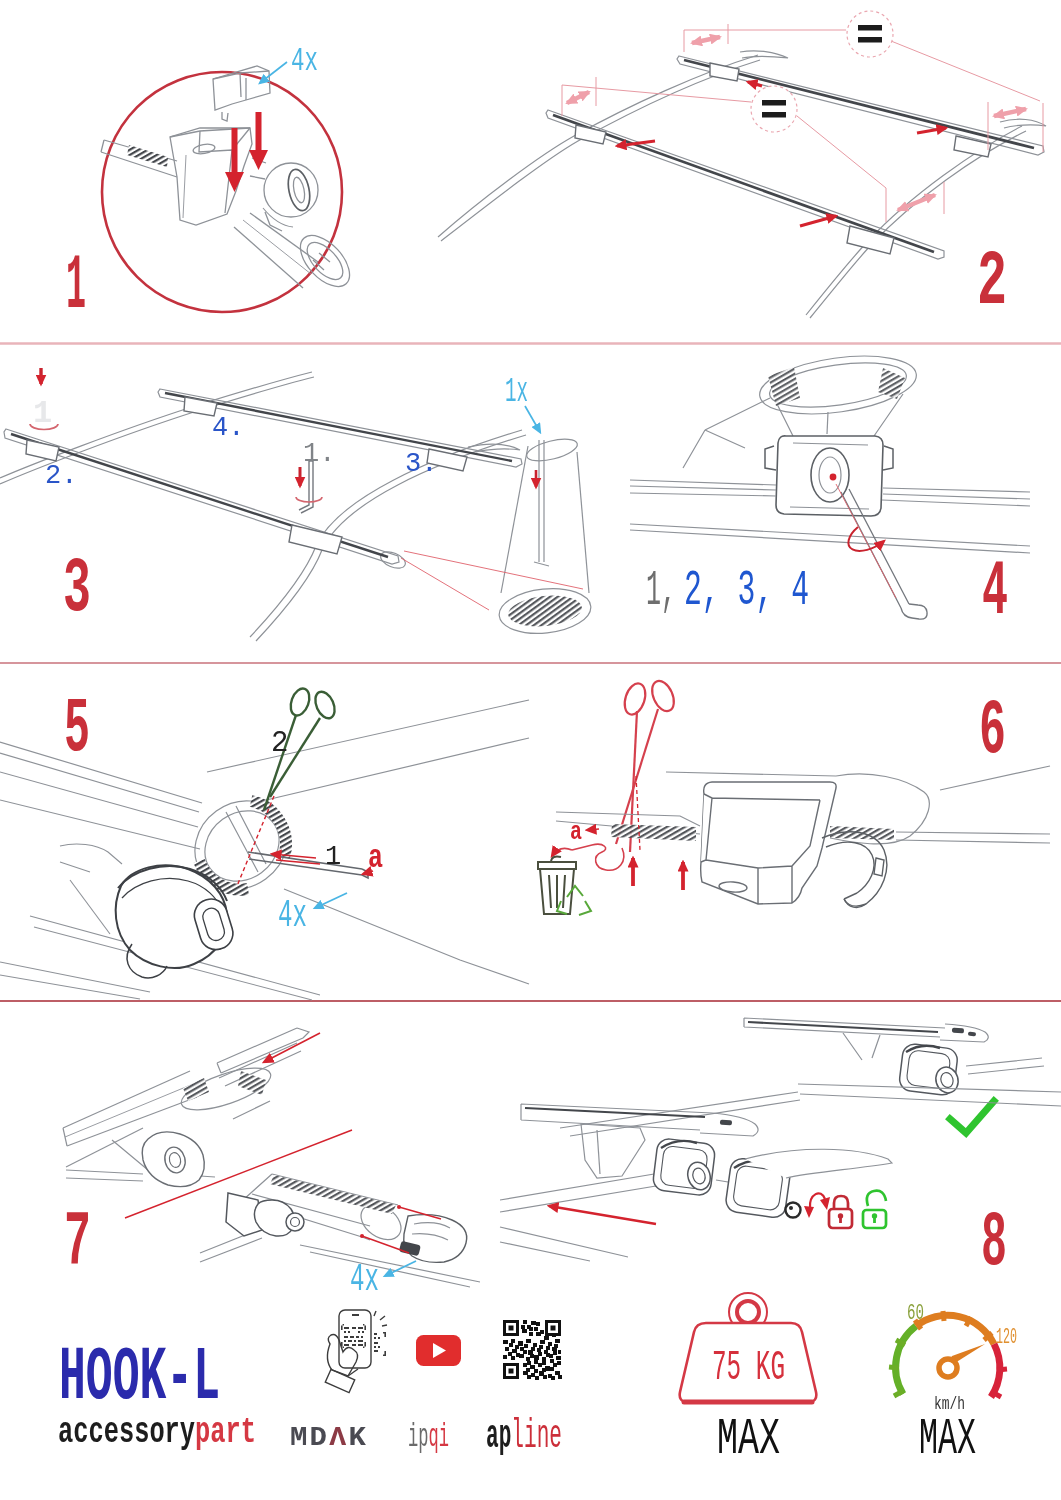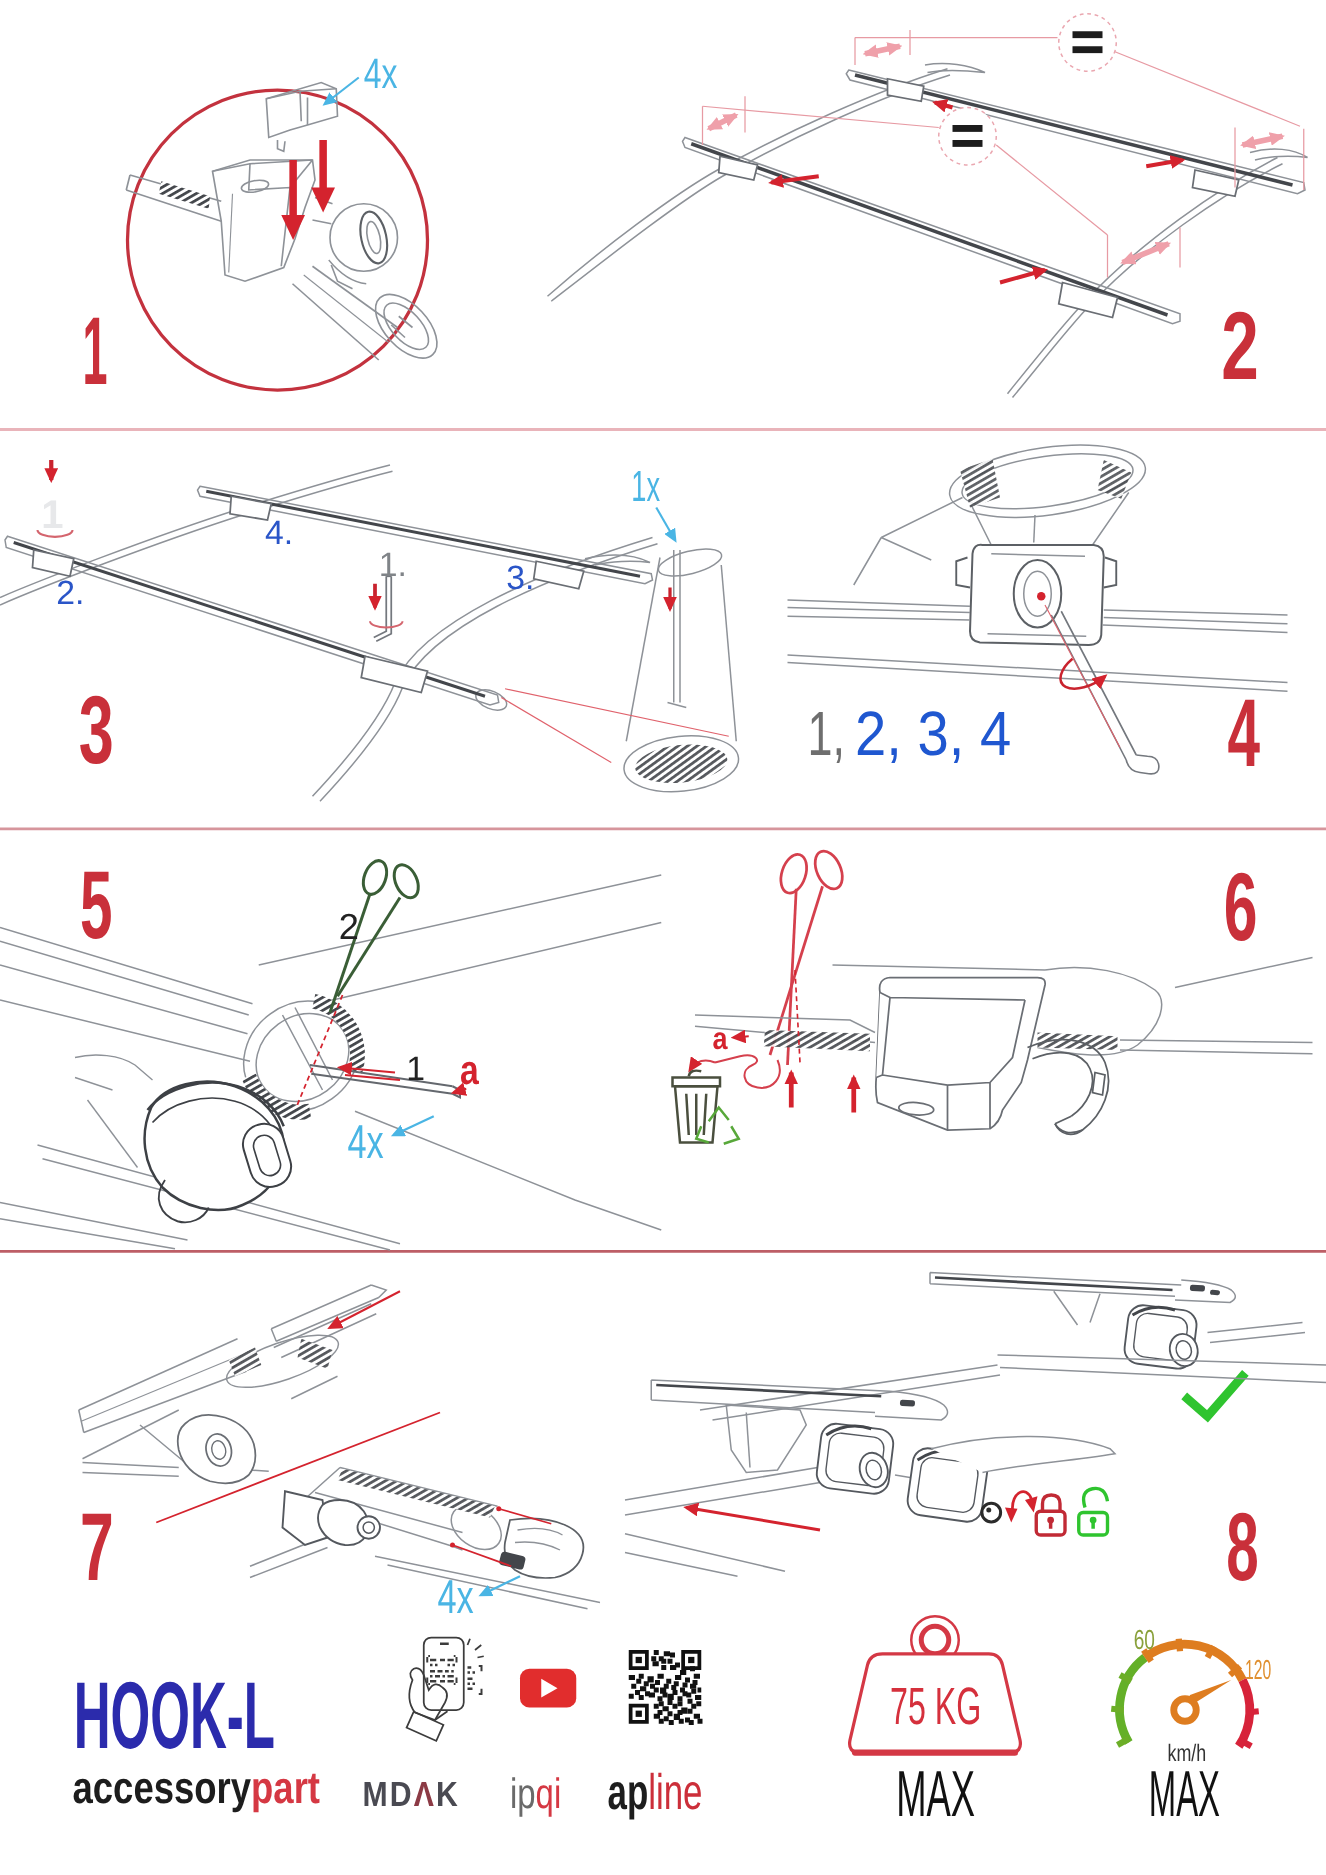--- a/index.html
+++ b/index.html
@@ -1,16 +1,16 @@
 <!DOCTYPE html>
 <html><head>
 <meta charset="utf-8">
 <style>
 html,body{margin:0;padding:0;background:#fff;}
-#page{position:relative;width:1061px;height:1500px;background:#fff;overflow:hidden;font-family:Liberation Sans, sans-serif;}
+#page{position:relative;width:1061px;height:1500px;background:#fff;overflow:hidden;font-family:Liberation Mono, monospace;}
 svg{position:absolute;left:0;top:0;}
 </style>
 </head>
 <body>
 <div id="page">
 <svg width="1061" height="1500" viewBox="0 0 1061 1500">
 <defs>
 <pattern id="hatch" width="4.5" height="4.5" patternTransform="rotate(60)" patternUnits="userSpaceOnUse">
 <rect width="4.5" height="4.5" fill="#ffffff"></rect>
 <rect width="2.2" height="4.5" fill="#43464b"></rect>

